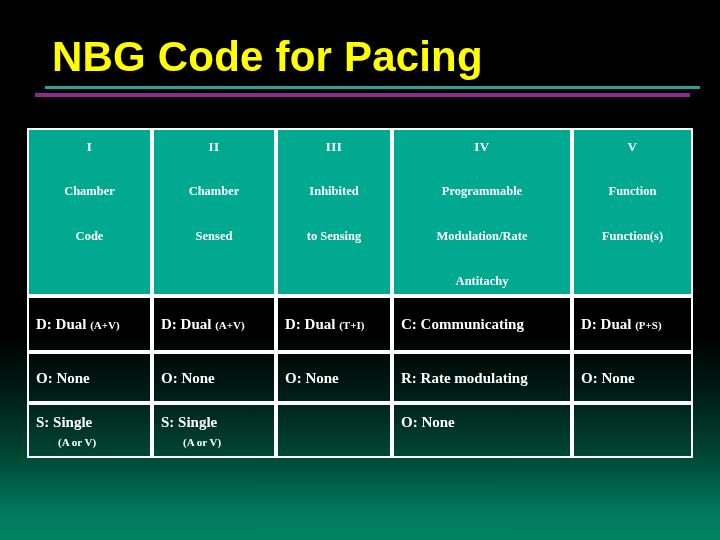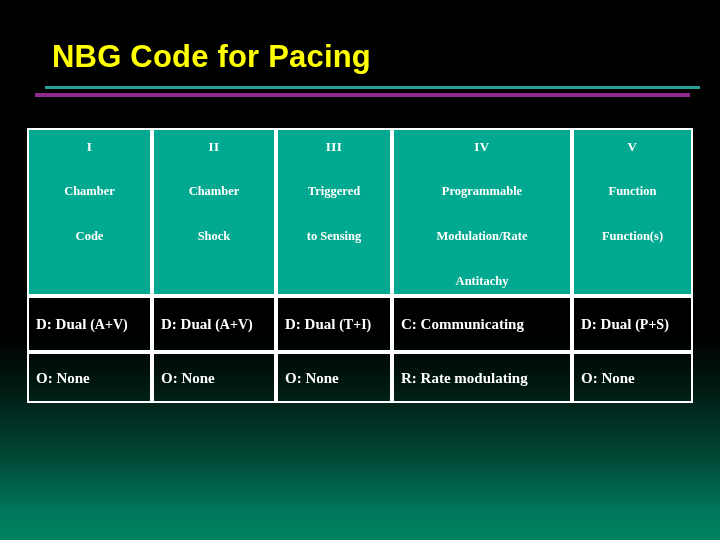--- a/index.html
+++ b/index.html
@@ -38,21 +38,21 @@
     height: 50px;
   }
 
   #slide-title {
     position: absolute;
     left: 52px;
     top: 0;
     color: #ffff00;
     font-family: "Liberation Sans", sans-serif;
     font-weight: bold;
-    font-size: 31px;
+    font-size: 42px;
     letter-spacing: 0.2px;
     white-space: nowrap;
     line-height: 38px;
   }
 
   #rule-teal {
     position: absolute;
     left: 45px;
     top: 86px;
     width: 655px;
@@ -119,21 +119,21 @@
     font-size: 15px;
     line-height: 20px;
     text-align: left;
     height: 56px;
   }
 
   #nbg-table tbody tr.r4 td { height: 51px; }
   #nbg-table tbody tr.r5 td { height: 54px; vertical-align: top; padding-top: 7px; }
 
   .sub {
-    font-size: 14px;
+    font-size: 11px;
     font-weight: bold;
   }
 
   .indent2 {
     display: block;
     padding-left: 22px;
   }
 
   .indent3 {
     display: block;
@@ -173,25 +173,25 @@
     <thead>
       <tr>
         <td>
           <span class="roman">I</span>
           <span class="hline">Chamber</span>
           <span class="hline">Code</span>
         </td>
         <td>
           <span class="roman">II</span>
           <span class="hline">Chamber</span>
-          <span class="hline">Shock</span>
+          <span class="hline">Sensed</span>
         </td>
         <td>
           <span class="roman">III</span>
-          <span class="hline">Triggered</span>
+          <span class="hline">Inhibited</span>
           <span class="hline">to Sensing</span>
         </td>
         <td>
           <span class="roman">IV</span>
           <span class="hline">Programmable</span>
           <span class="hline">Modulation/Rate</span>
           <span class="hline">Antitachy</span>
         </td>
         <td>
           <span class="roman">V</span>
@@ -214,17 +214,24 @@
       </tr>
 
       <tr class="r4">
         <td><span>O: None</span></td>
         <td><span>O: None</span></td>
         <td><span>O: None</span></td>
         <td><span>R: Rate modulating</span></td>
         <td><span>O: None</span></td>
       </tr>
 
+      <tr class="r5">
+        <td><span>S: Single</span><span class="sub indent2">(A or V)</span></td>
+        <td><span>S: Single</span><span class="sub indent2">(A or V)</span></td>
+        <td class="empty"><span></span></td>
+        <td><span>O:  None</span></td>
+        <td class="empty"><span></span></td>
+      </tr>
 
     </tbody>
   </table>
 
 </div>
 
 </body></html>

